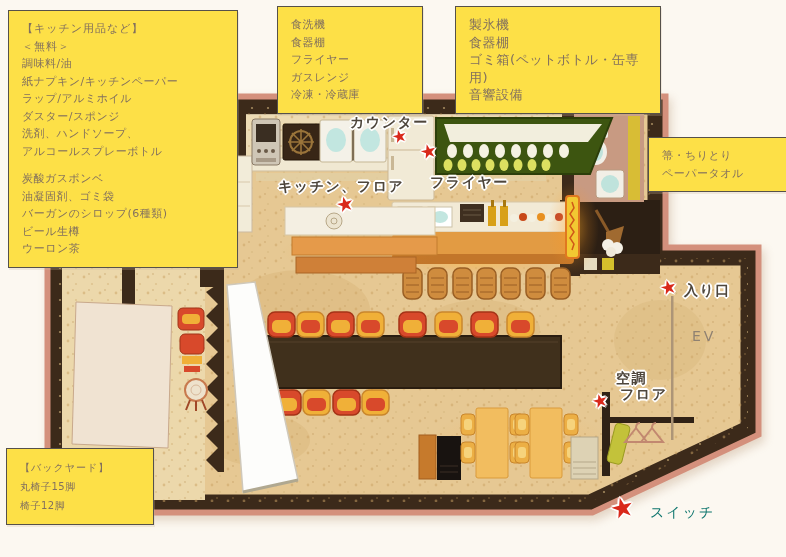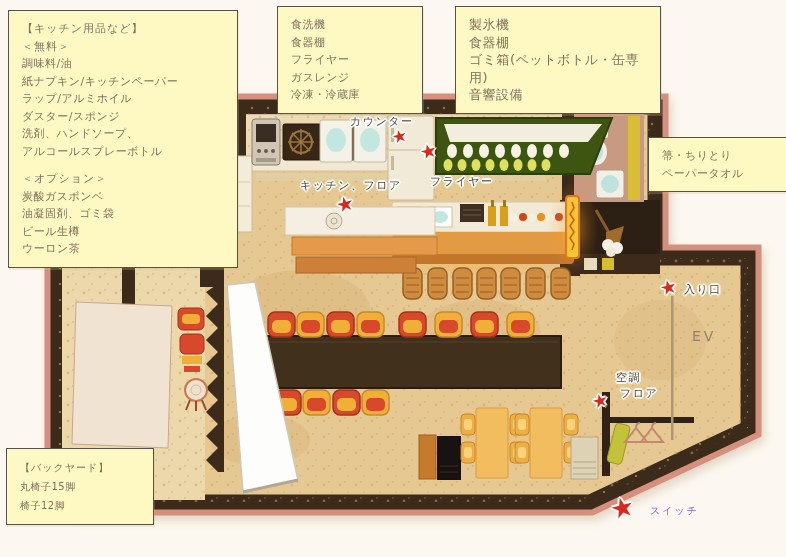--- a/index.html
+++ b/index.html
@@ -1,34 +1,34 @@
 <!DOCTYPE html>
 <html style="--star-red: #d9291b; --wall-brown: #3c2a1a; --floor-tan: #e6c893; --trim-rose: #d4907c; --chair-red: #d8492b; --chair-yellow: #f0b038; --shelf-green: #3d5510; --neon-yellow: #f2c832; --bar-wood: #e29b43;"><head>
 <meta charset="utf-8">
 <style>
   html,body{margin:0;padding:0}
   body{width:786px;height:557px;position:relative;background:#fcf8f1;
        font-family:"DejaVu Sans",sans-serif;overflow:hidden}
   svg.plan{position:absolute;left:0;top:0;z-index:1;
        filter:drop-shadow(3px 5px 5px rgba(190,160,130,.40))}
-  .box{position:absolute;background:#fef9c3;border:1.2px solid #56514a;
+  .box{position:absolute;background:#fde047;border:1.2px solid #56514a;
        color:#82705e;font-size:11px;letter-spacing:.5px;line-height:17.5px;
        padding:9px 13px;z-index:4;box-shadow:1px 2px 0 rgba(205,185,160,.25)}
   .box .hd{letter-spacing:1px}
   .box .gap{height:10px}
-  .maplabel{position:absolute;font-weight:normal;font-size:11px;color:#4e463c;
+  .maplabel{position:absolute;font-weight:bold;font-size:14px;color:#4e463c;
        letter-spacing:1.5px;white-space:nowrap;z-index:3;
        text-shadow:-1px -1px 0 #fff,1px -1px 0 #fff,-1px 1px 0 #fff,1px 1px 0 #fff,
                    0 -2px 0 #fff,0 2px 0 #fff,-2px 0 0 #fff,2px 0 0 #fff}
   .star{position:absolute;color:var(--star-red,#d9291b);z-index:3;line-height:1;
        transform:rotate(-14deg);
        text-shadow:-1px -1px 0 #fff,1px -1px 0 #fff,-1px 1px 0 #fff,1px 1px 0 #fff,
                    0 2px 0 #fff,0 -2px 0 #fff,2px 0 0 #fff,-2px 0 0 #fff}
   .ev{position:absolute;font-size:14px;color:#8f8171;letter-spacing:3px;z-index:3}
-  .legendlab{position:absolute;font-size:10px;color:#8b5cf6;letter-spacing:2px;z-index:3}
+  .legendlab{position:absolute;font-size:14px;color:#0f766e;letter-spacing:2px;z-index:3}
 </style>
 </head>
 <body>
 
 <svg class="plan" width="786" height="557" viewBox="0 0 786 557">
   <defs>
     <pattern id="speck" width="16" height="16" patternUnits="userSpaceOnUse">
       <circle cx="4" cy="5" r="1.4" fill="#c9a264" opacity=".5"></circle>
       <circle cx="12" cy="12" r="1.1" fill="#d8b87f" opacity=".65"></circle>
       <circle cx="9" cy="2" r=".9" fill="#b88f52" opacity=".4"></circle>
@@ -303,23 +303,23 @@
 <div class="box" style="left:8px;top:10px;width:202px">
   <div class="hd">【キッチン用品など】</div>
   <div class="hd">＜無料＞</div>
   <div>調味料/油</div>
   <div>紙ナプキン/キッチンペーパー</div>
   <div>ラップ/アルミホイル</div>
   <div>ダスター/スポンジ</div>
   <div>洗剤、ハンドソープ、</div>
   <div>アルコールスプレーボトル</div>
   <div class="gap"></div>
-  <div class="hd">＜オプション＞</div>
   <div>炭酸ガスボンベ</div>
   <div>油凝固剤、ゴミ袋</div>
+  <div>バーガンのシロップ(6種類)</div>
   <div>ビール生樽</div>
   <div>ウーロン茶</div>
 </div>
 
 <div class="box" style="left:277px;top:6px;width:118px">
   <div>食洗機</div>
   <div>食器棚</div>
   <div>フライヤー</div>
   <div>ガスレンジ</div>
   <div>冷凍・冷蔵庫</div>
@@ -342,21 +342,21 @@
   <div>丸椅子15脚</div>
   <div>椅子12脚</div>
 </div>
 
 <div class="maplabel" style="left:350px;top:114px">カウンター</div>
 <span class="star" style="left:392px;top:128px;font-size:17px">★</span>
 
 <div class="maplabel" style="left:430px;top:174px">フライヤー</div>
 <span class="star" style="left:420px;top:142px;font-size:19px">★</span>
 
-<div class="maplabel" style="left:300px;top:178px">キッチン、フロア</div>
+<div class="maplabel" style="left:278px;top:178px">キッチン、フロア</div>
 <span class="star" style="left:336px;top:194px;font-size:20px">★</span>
 
 <span class="star" style="left:660px;top:278px;font-size:19px">★</span>
 <div class="maplabel" style="left:684px;top:282px">入り口</div>
 
 <div class="ev" style="left:692px;top:328px">EV</div>
 
 <div class="maplabel" style="left:616px;top:370px">空調</div>
 <div class="maplabel" style="left:620px;top:386px">フロア</div>
 <span class="star" style="left:592px;top:392px;font-size:18px">★</span>

